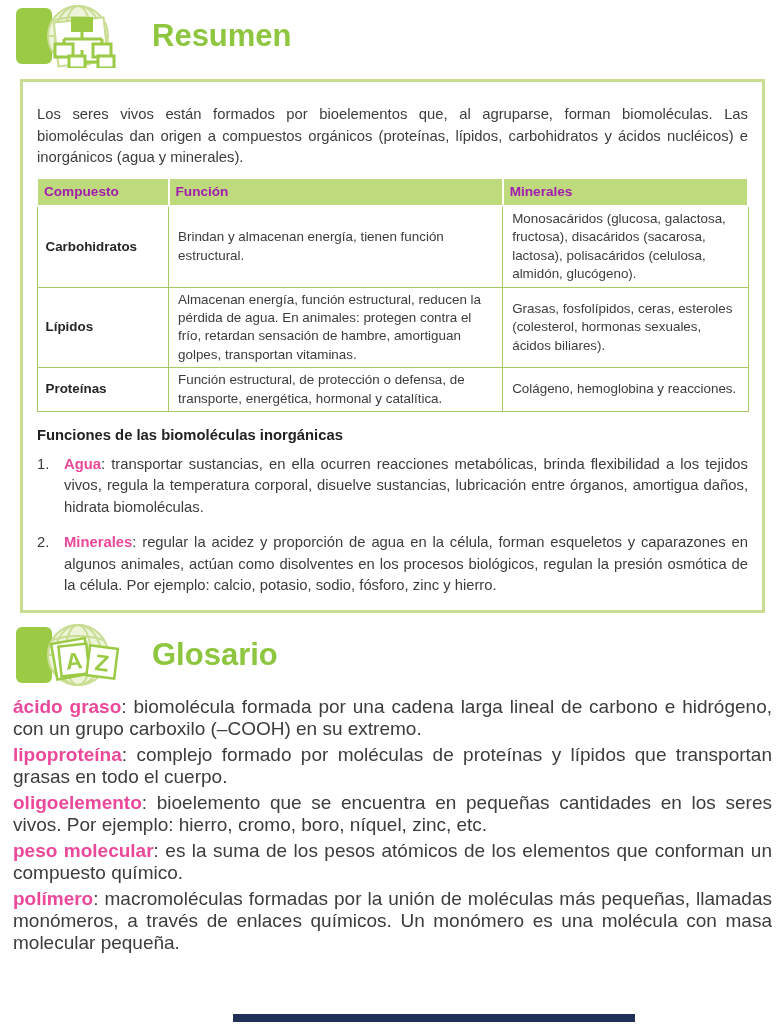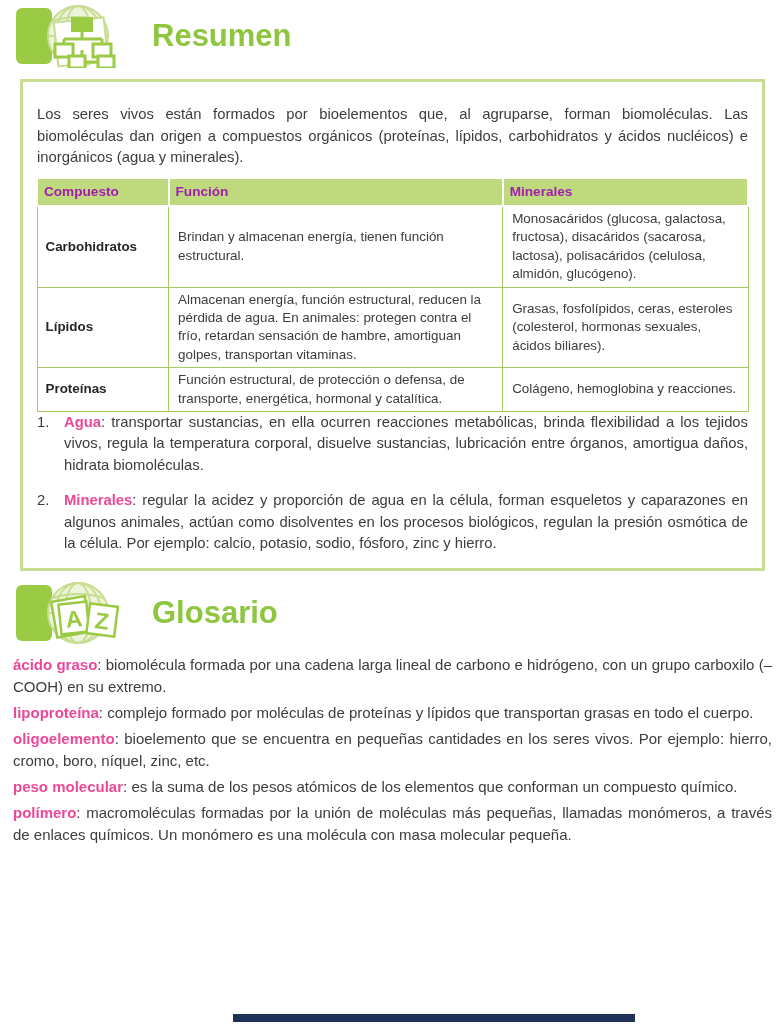--- a/index.html
+++ b/index.html
@@ -55,21 +55,21 @@
   }
   .oitem{display:flex;margin:0 1px 14px 1px;}
   .oitem .num{flex:none;width:27px;font-size:14.8px;line-height:21.5px;color:#3c3c3c;}
   .oitem p{flex:1;margin:0;font-size:14.8px;line-height:21.5px;text-align:justify;color:#3c3c3c;}
   .oitem b, .entry b{color:#ec4899;}
   
   .glosario-header{margin-top:6px;}
   .glossary{margin:9px 12px 0 13px;}
   .entry{
     margin:0 0 4px 0;
-    font-size:15px;line-height:22px;text-align:justify;color:#3c3c3c;
+    font-size:19px;line-height:22px;text-align:justify;color:#3c3c3c;
   }
   
   .bottom-bar{
     position:absolute;left:233px;top:1014px;
     width:402px;height:8px;background:#1f3158;
   }
 </style>
 </head>
 <body>
 
@@ -143,20 +143,21 @@
           <td>Grasas, fosfolípidos, ceras, esteroles (colesterol, hormonas sexuales, ácidos biliares).</td>
         </tr>
         <tr>
           <td class="rowlabel">Proteínas</td>
           <td>Función estructural, de protección o defensa, de transporte, energética, hormonal y catalítica.</td>
           <td>Colágeno, hemoglobina y reacciones.</td>
         </tr>
       </tbody>
     </table>
 
+    <h2 class="sub-heading">Funciones de las biomoléculas inorgánicas</h2>
 
     <div class="oitem">
       <span class="num">1.</span>
       <p><b>Agua</b><span>: transportar sustancias, en ella ocurren reacciones metabólicas, brinda flexibilidad a los tejidos vivos, regula la temperatura corporal, disuelve sustancias, lubricación entre órganos, amortigua daños, hidrata biomoléculas.</span></p>
     </div>
     <div class="oitem" style="margin-bottom:2px;">
       <span class="num">2.</span>
       <p><b>Minerales</b><span>: regular la acidez y proporción de agua en la célula, forman esqueletos y caparazones en algunos animales, actúan como disolventes en los procesos biológicos, regulan la presión osmótica de la célula. Por ejemplo: calcio, potasio, sodio, fósforo, zinc y hierro.</span></p>
     </div>
   </section>

